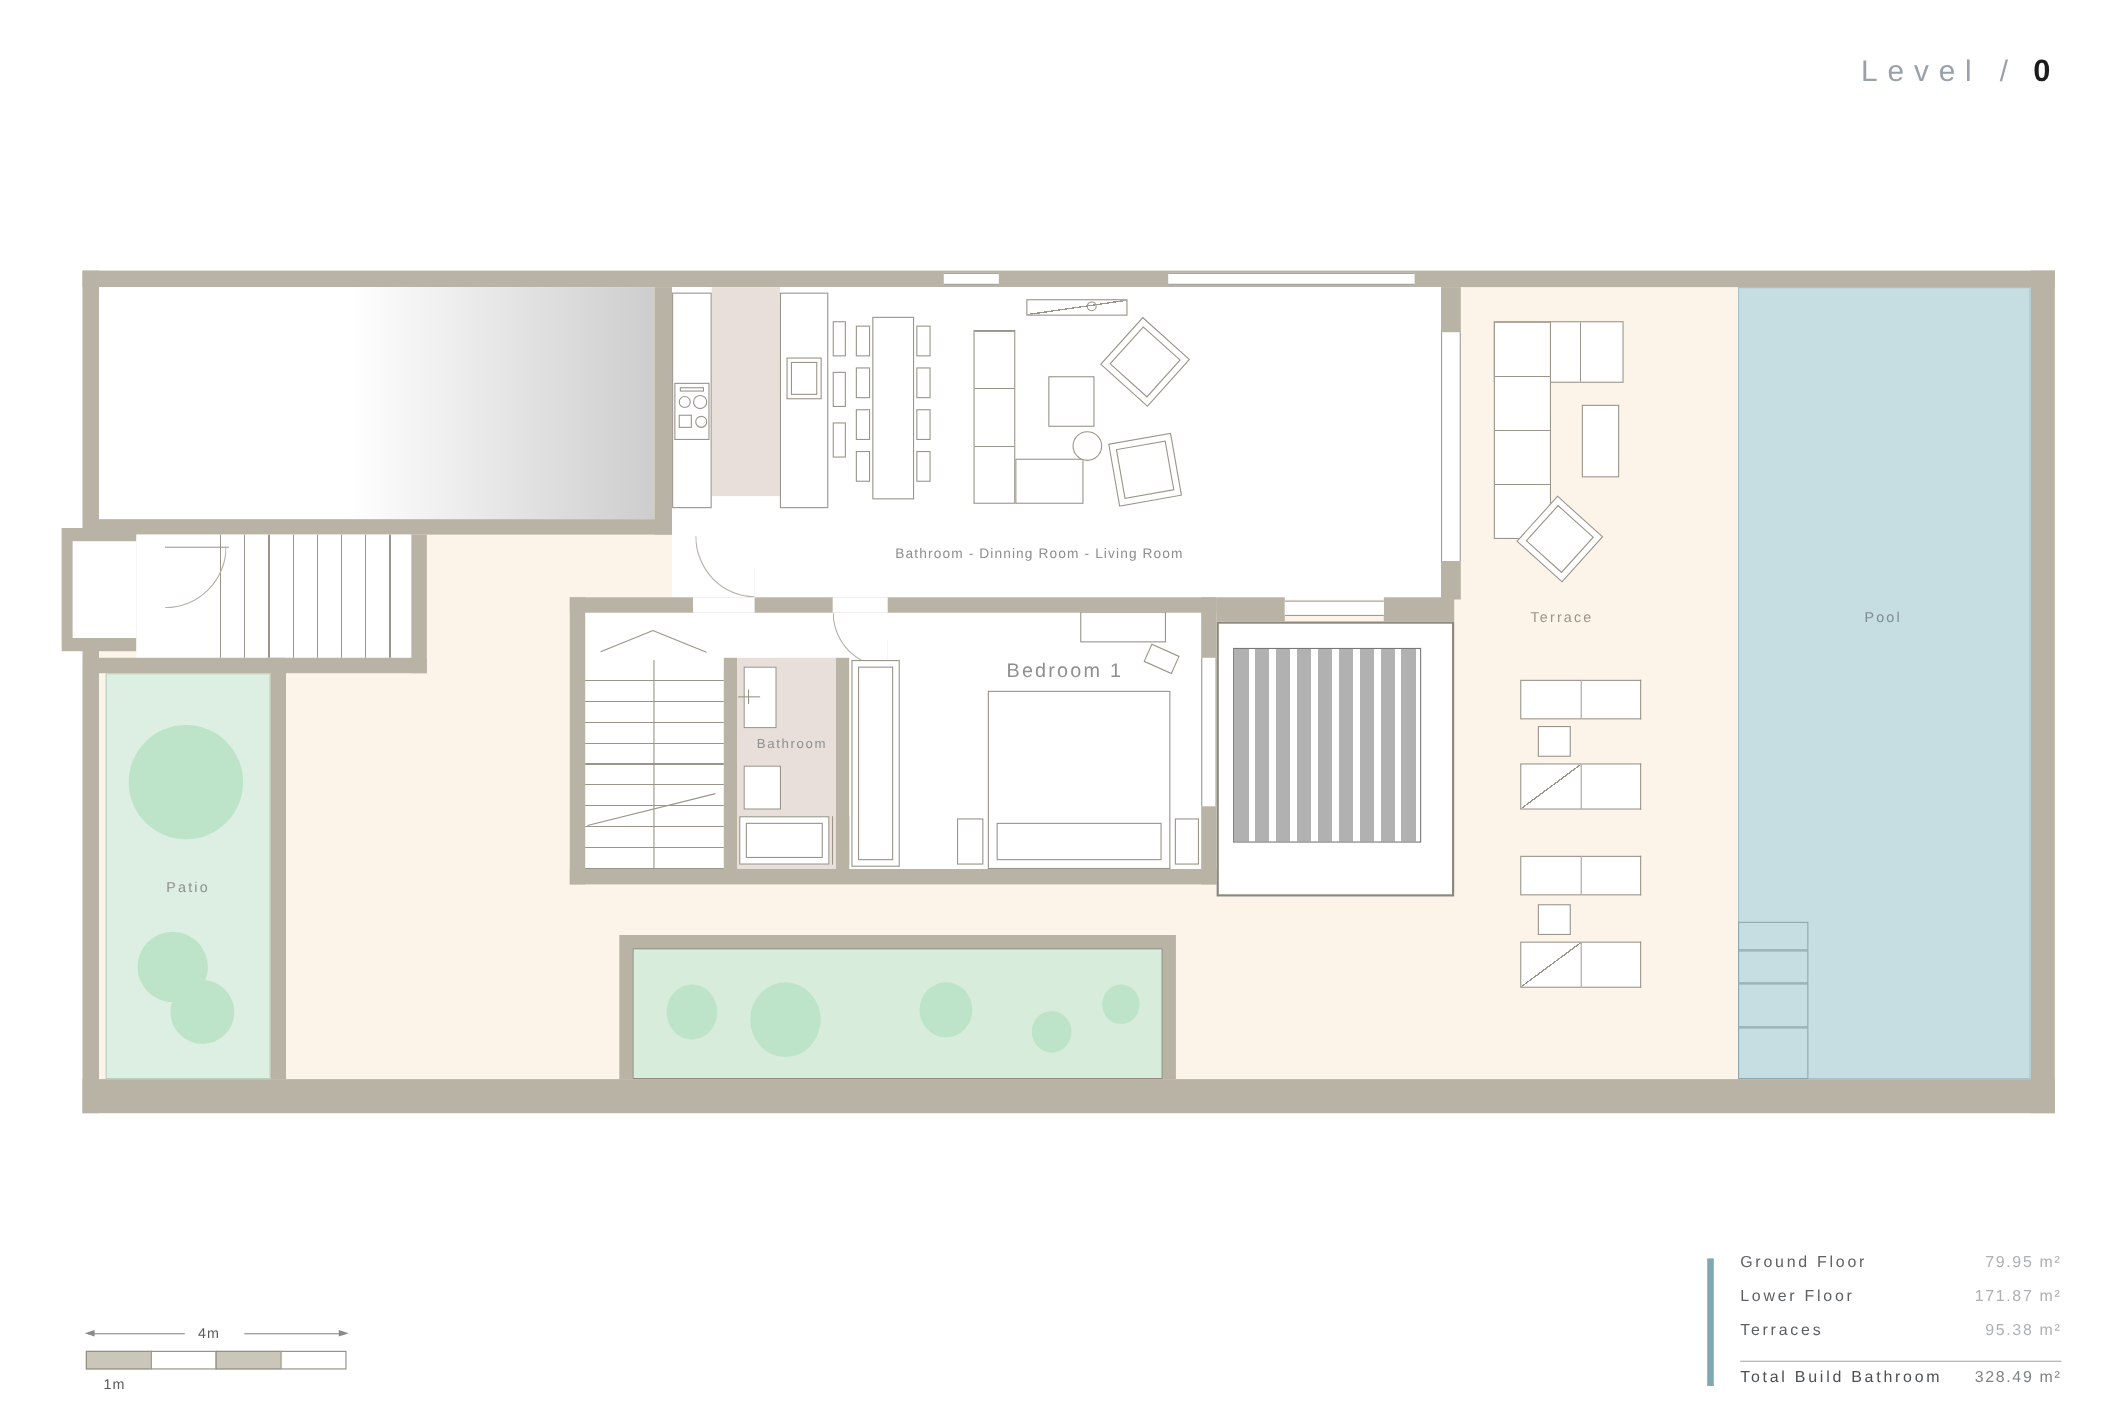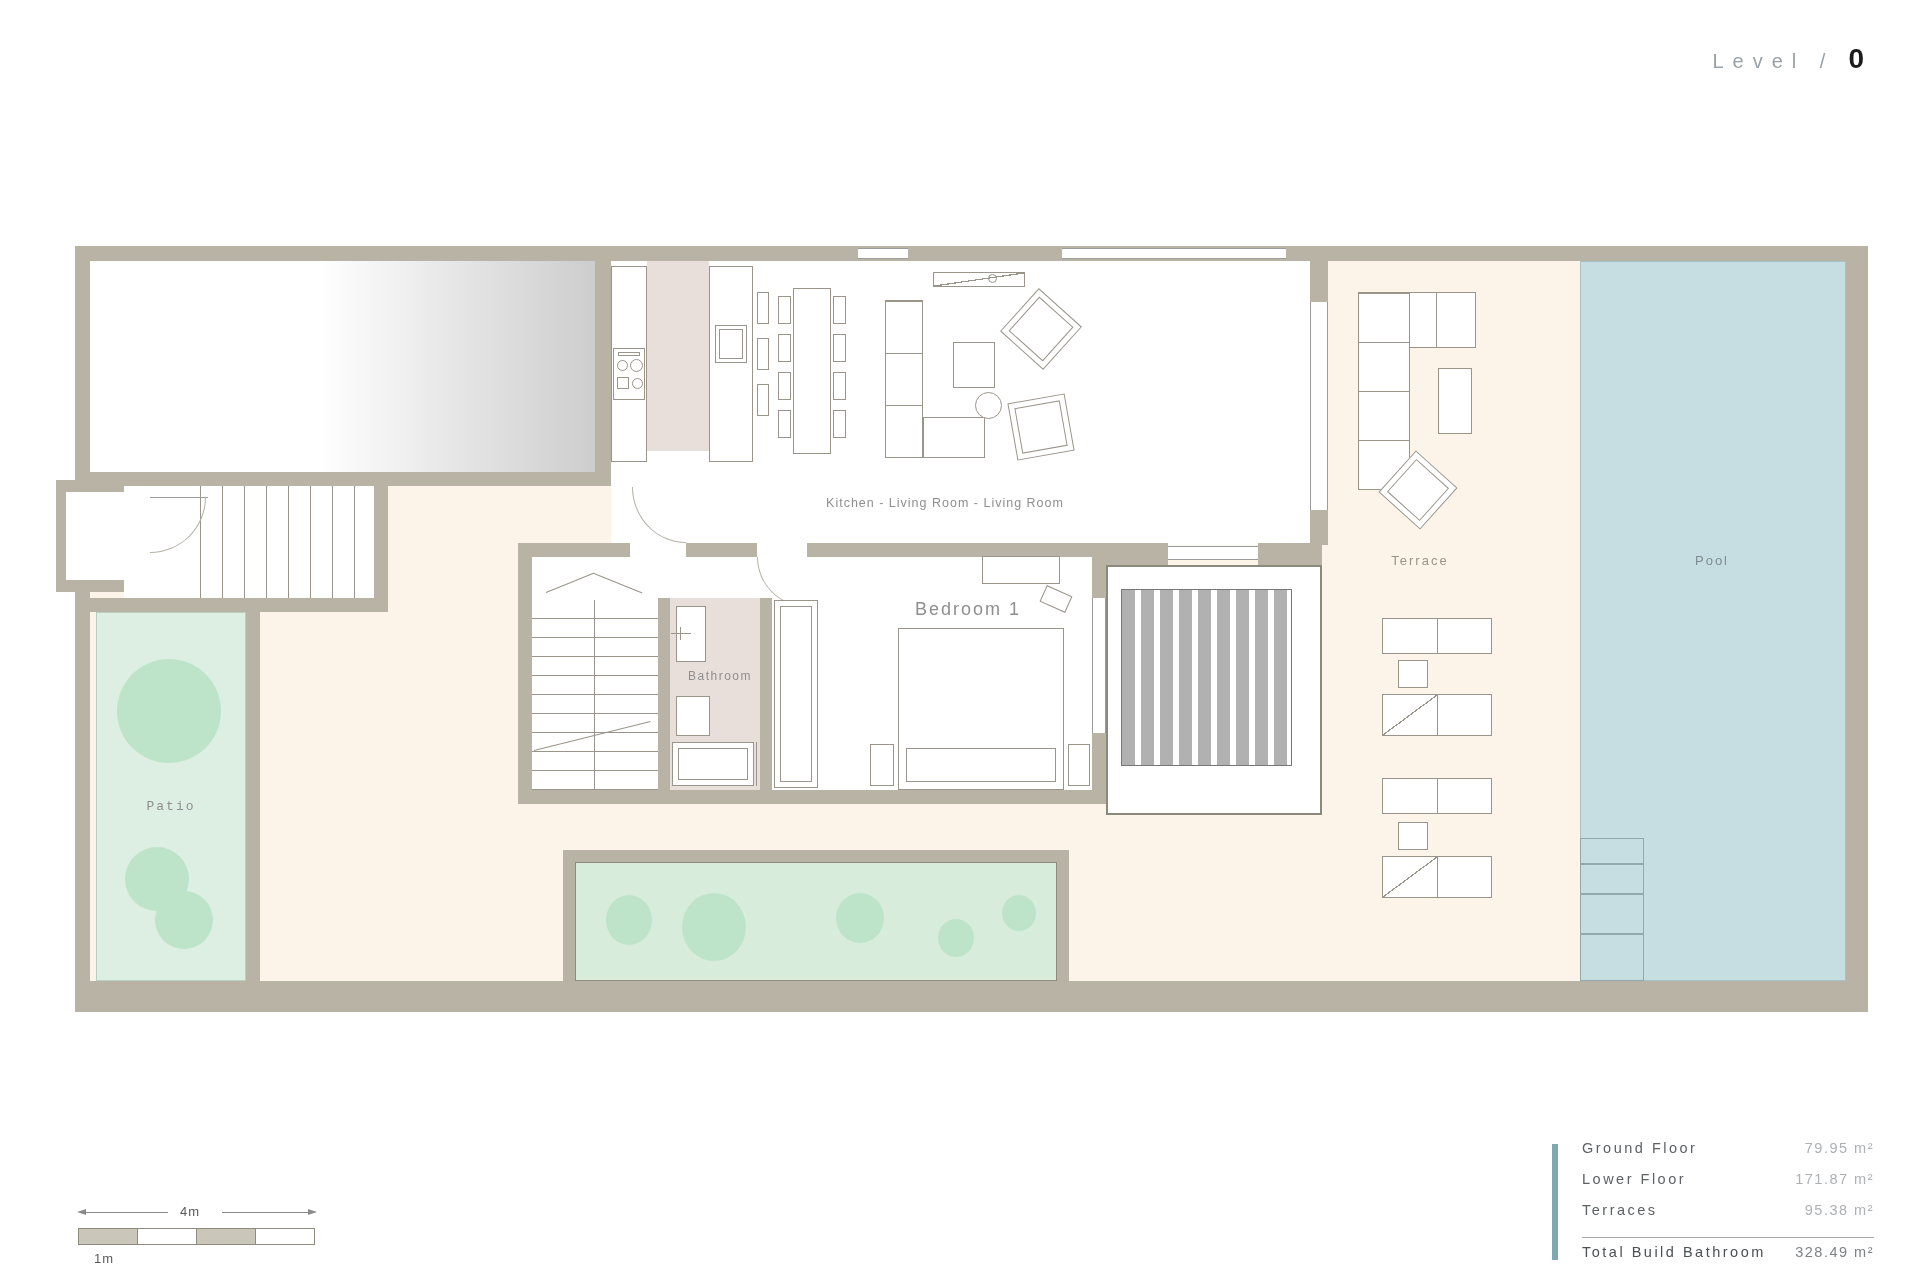--- a/index.html
+++ b/index.html
@@ -16,21 +16,21 @@
   .diag2{position:absolute;inset:0;background:linear-gradient(to bottom right,transparent calc(50% - .6px),var(--line-gray) calc(50% - .6px),var(--line-gray) calc(50% + .6px),transparent calc(50% + .6px));}
   .arc{position:absolute;box-sizing:border-box;border:0 solid #b5b0a6;}
   .treads-v{background-image:repeating-linear-gradient(90deg,var(--line-gray) 0 1px,transparent 1px 22px);}
   .treads-h{background-image:repeating-linear-gradient(0deg,var(--line-gray) 0 1px,transparent 1px 19px);}
   .slit{position:absolute;box-sizing:border-box;background:#fff;border-left:1px solid #9c9c9c;border-right:1px solid #9c9c9c;}
   .slit-h{position:absolute;box-sizing:border-box;background:#fff;border-top:1px solid #9c9c9c;border-bottom:1px solid #9c9c9c;}
   .pair{position:absolute;box-sizing:border-box;display:flex;}
   .pair>div{flex:1;position:relative;box-sizing:border-box;background:#fff;border:1px solid var(--line-gray);}
   .pair>div+div{border-left:none;}
   #title{position:absolute;top:30px;right:54px;display:flex;align-items:baseline;gap:14px;}
-  #title .pfx{font-size:20px;color:#99a1a8;letter-spacing:9px;margin-top:20px;}
+  #title .pfx{font-size:27px;color:#99a1a8;letter-spacing:9px;margin-top:20px;}
   #title .lvl{font-size:28px;color:#1c1c1c;letter-spacing:2px;font-weight:bold;}
   #legend{position:absolute;left:1552px;top:1140px;width:322px;text-align:right;}
   #legend .bar{position:absolute;left:0;top:4px;width:6px;height:116px;background:var(--accent-teal);}
   #legend .rows{margin-left:30px;}
   #legend .row{display:flex;justify-content:space-between;align-items:baseline;height:31px;}
   #legend .row .l{font-size:14.5px;color:#5d6164;letter-spacing:2.5px;}
   #legend .row .v{font-size:14.5px;color:#adb1b3;letter-spacing:1.5px;}
   #legend .divider{height:1px;background:#a8a8a8;margin:4px 0 6px 0;}
   #legend .row.total .l{color:#4c5053;}
   #legend .row.total .v{color:#7f8385;}
@@ -75,21 +75,21 @@
 <div class="arc" style="left:150px;top:497px;width:56px;height:56px;border-right-width:1px;border-bottom-width:1px;border-color:#b5b0a6;border-bottom-right-radius:100%;"></div>
 <div class="wall" style="left:374px;top:486px;width:14px;height:126px;"></div>
 <div class="wall" style="left:90px;top:598px;width:298px;height:14px;"></div>
 
 <div class="abs" style="left:96px;top:612px;width:150px;height:369px;background:var(--patio-green);border:1px solid #b9cfc0;">
   <div class="bush" style="left:20px;top:46px;width:104px;height:104px;"></div>
   <div class="bush" style="left:28px;top:234px;width:64px;height:64px;"></div>
   <div class="bush" style="left:58px;top:278px;width:58px;height:58px;"></div>
 </div>
 <div class="wall" style="left:246px;top:598px;width:14px;height:383px;"></div>
-<div class="lbl" style="left:121px;top:799px;width:100px;font-family:Liberation Mono, monospace;">Patio</div>
+<div class="lbl" style="left:121px;top:799px;width:100px;">Patio</div>
 
 <div class="wall" style="left:563px;top:850px;width:506px;height:131px;"></div>
 <div class="abs" style="left:575px;top:862px;width:482px;height:119px;background:var(--planter-green);border:1px solid #8f8a7d;">
   <div class="bush" style="left:30px;top:32px;width:46px;height:50px;"></div>
   <div class="bush" style="left:106px;top:30px;width:64px;height:68px;"></div>
   <div class="bush" style="left:260px;top:30px;width:48px;height:50px;"></div>
   <div class="bush" style="left:362px;top:56px;width:36px;height:38px;"></div>
   <div class="bush" style="left:426px;top:32px;width:34px;height:36px;"></div>
 </div>
 
@@ -136,21 +136,21 @@
 <div class="f" style="left:953px;top:342px;width:42px;height:46px;"></div>
 <div class="f round" style="left:975px;top:392px;width:27px;height:27px;"></div>
 
 <div class="f" style="left:1012px;top:300px;width:58px;height:58px;transform:rotate(42deg);">
     <div class="f-inner"></div>
   </div>
 <div class="f" style="left:1012px;top:398px;width:58px;height:58px;transform:rotate(-10deg);">
     <div class="f-inner"></div>
   </div>
 
-<div class="lbl" style="left:795px;top:496px;width:300px;font-size:12.5px;letter-spacing:1px;">Kitchen - Living Room - Living Room</div>
+<div class="lbl" style="left:795px;top:496px;width:300px;font-size:12.5px;letter-spacing:1px;">Bathroom - Dinning Room - Living Room</div>
 
 <div class="wall" style="left:1310px;top:261px;width:18px;height:284px;"></div>
 <div class="slit" style="left:1310px;top:302px;width:18px;height:208px;"></div>
 
 <div class="slit-h" style="left:858px;top:248px;width:50px;height:11px;"></div>
 <div class="slit-h" style="left:1062px;top:248px;width:224px;height:11px;"></div>
 
 <div class="abs" style="left:532px;top:557px;width:560px;height:233px;background:#ffffff;"></div>
 
 <div class="wall" style="left:518px;top:543px;width:588px;height:14px;"></div>

